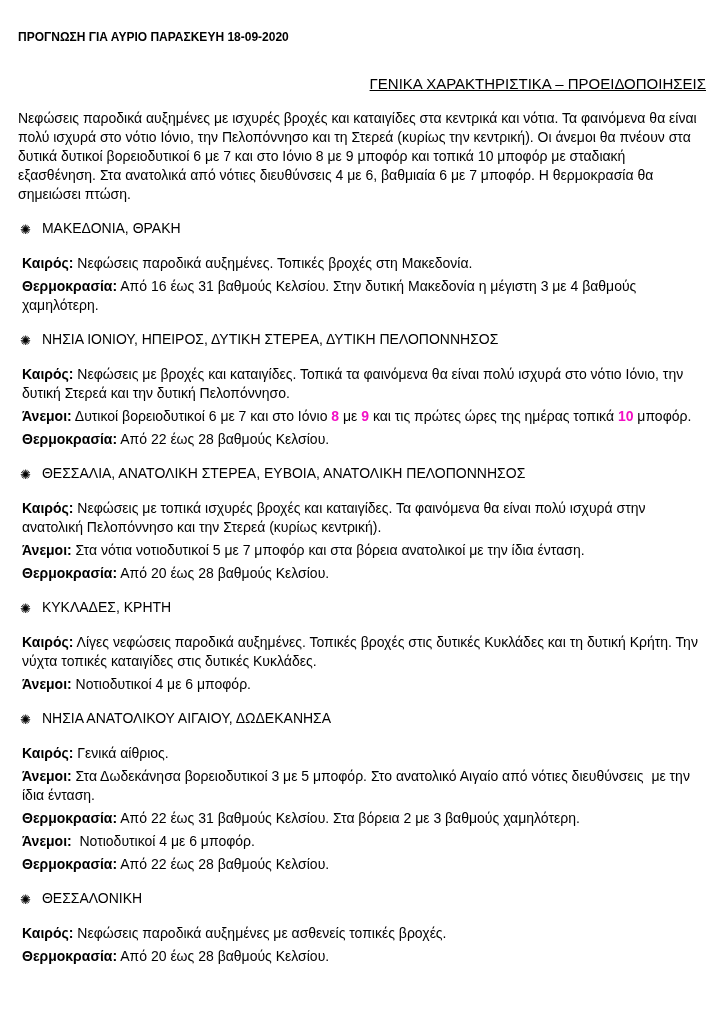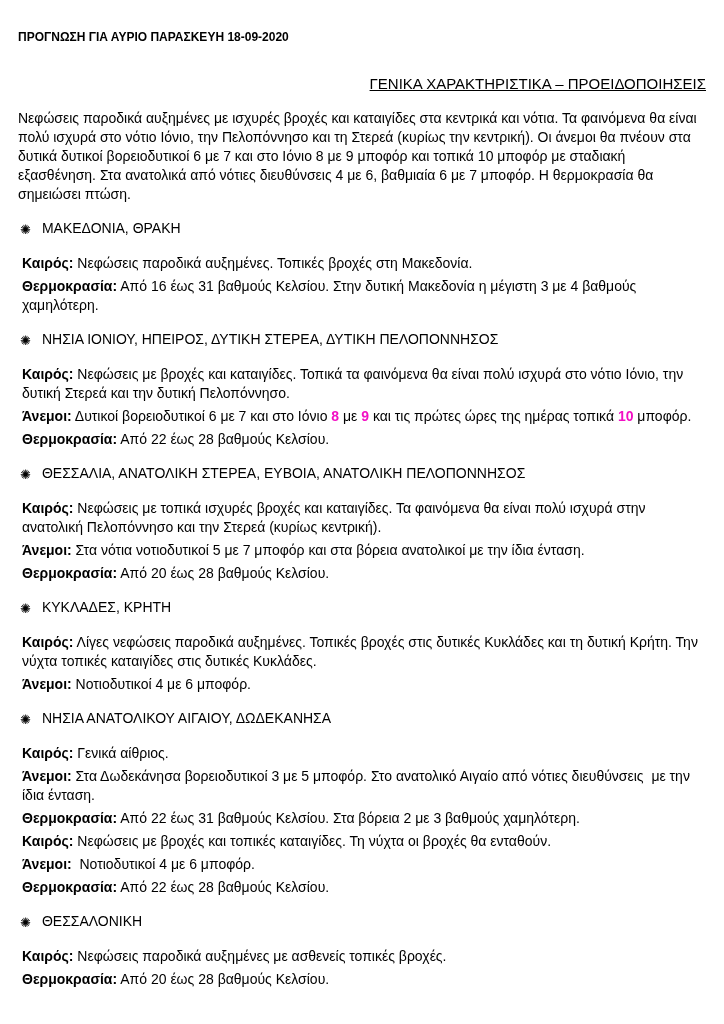--- a/index.html
+++ b/index.html
@@ -98,21 +98,20 @@
   <section class="region">
     <h3 class="region-header">
       <span class="bullet">✺</span><span class="region-title">ΝΗΣΙΑ ΑΝΑΤΟΛΙΚΟΥ ΑΙΓΑΙΟΥ, ΔΩΔΕΚΑΝΗΣΑ</span>
     </h3>
   <p class="line"><b class="lbl">Καιρός:</b><span> Γενικά αίθριος.</span></p>
         <p class="line"><b class="lbl">Άνεμοι:</b><span> Στα Δωδεκάνησα βορειοδυτικοί 3 με 5 μποφόρ. Στο ανατολικό Αιγαίο από νότιες διευθύνσεις&nbsp; με την ίδια ένταση.</span></p>
         <p class="line"><b class="lbl">Θερμοκρασία:</b><span> Από 22 έως 31 βαθμούς Κελσίου. Στα βόρεια 2 με 3 βαθμούς χαμηλότερη.</span></p>
       </section>
 
   <section class="region">
-  <p class="line"><b class="lbl">Καιρός:</b><span> Νεφώσεις με βροχές και τοπικές καταιγίδες. Τη νύχτα οι βροχές θα ενταθούν.</span></p>
         <p class="line"><b class="lbl">Άνεμοι:</b><span>&nbsp; Νοτιοδυτικοί 4 με 6 μποφόρ.</span></p>
         <p class="line"><b class="lbl">Θερμοκρασία:</b><span> Από 22 έως 28 βαθμούς Κελσίου.</span></p>
       </section>
 
   <section class="region">
     <h3 class="region-header">
       <span class="bullet">✺</span><span class="region-title">ΘΕΣΣΑΛΟΝΙΚΗ</span>
     </h3>
   <p class="line"><b class="lbl">Καιρός:</b><span> Νεφώσεις παροδικά αυξημένες με ασθενείς τοπικές βροχές.</span></p>
         <p class="line"><b class="lbl">Θερμοκρασία:</b><span> Από 20 έως 28 βαθμούς Κελσίου.</span></p>

